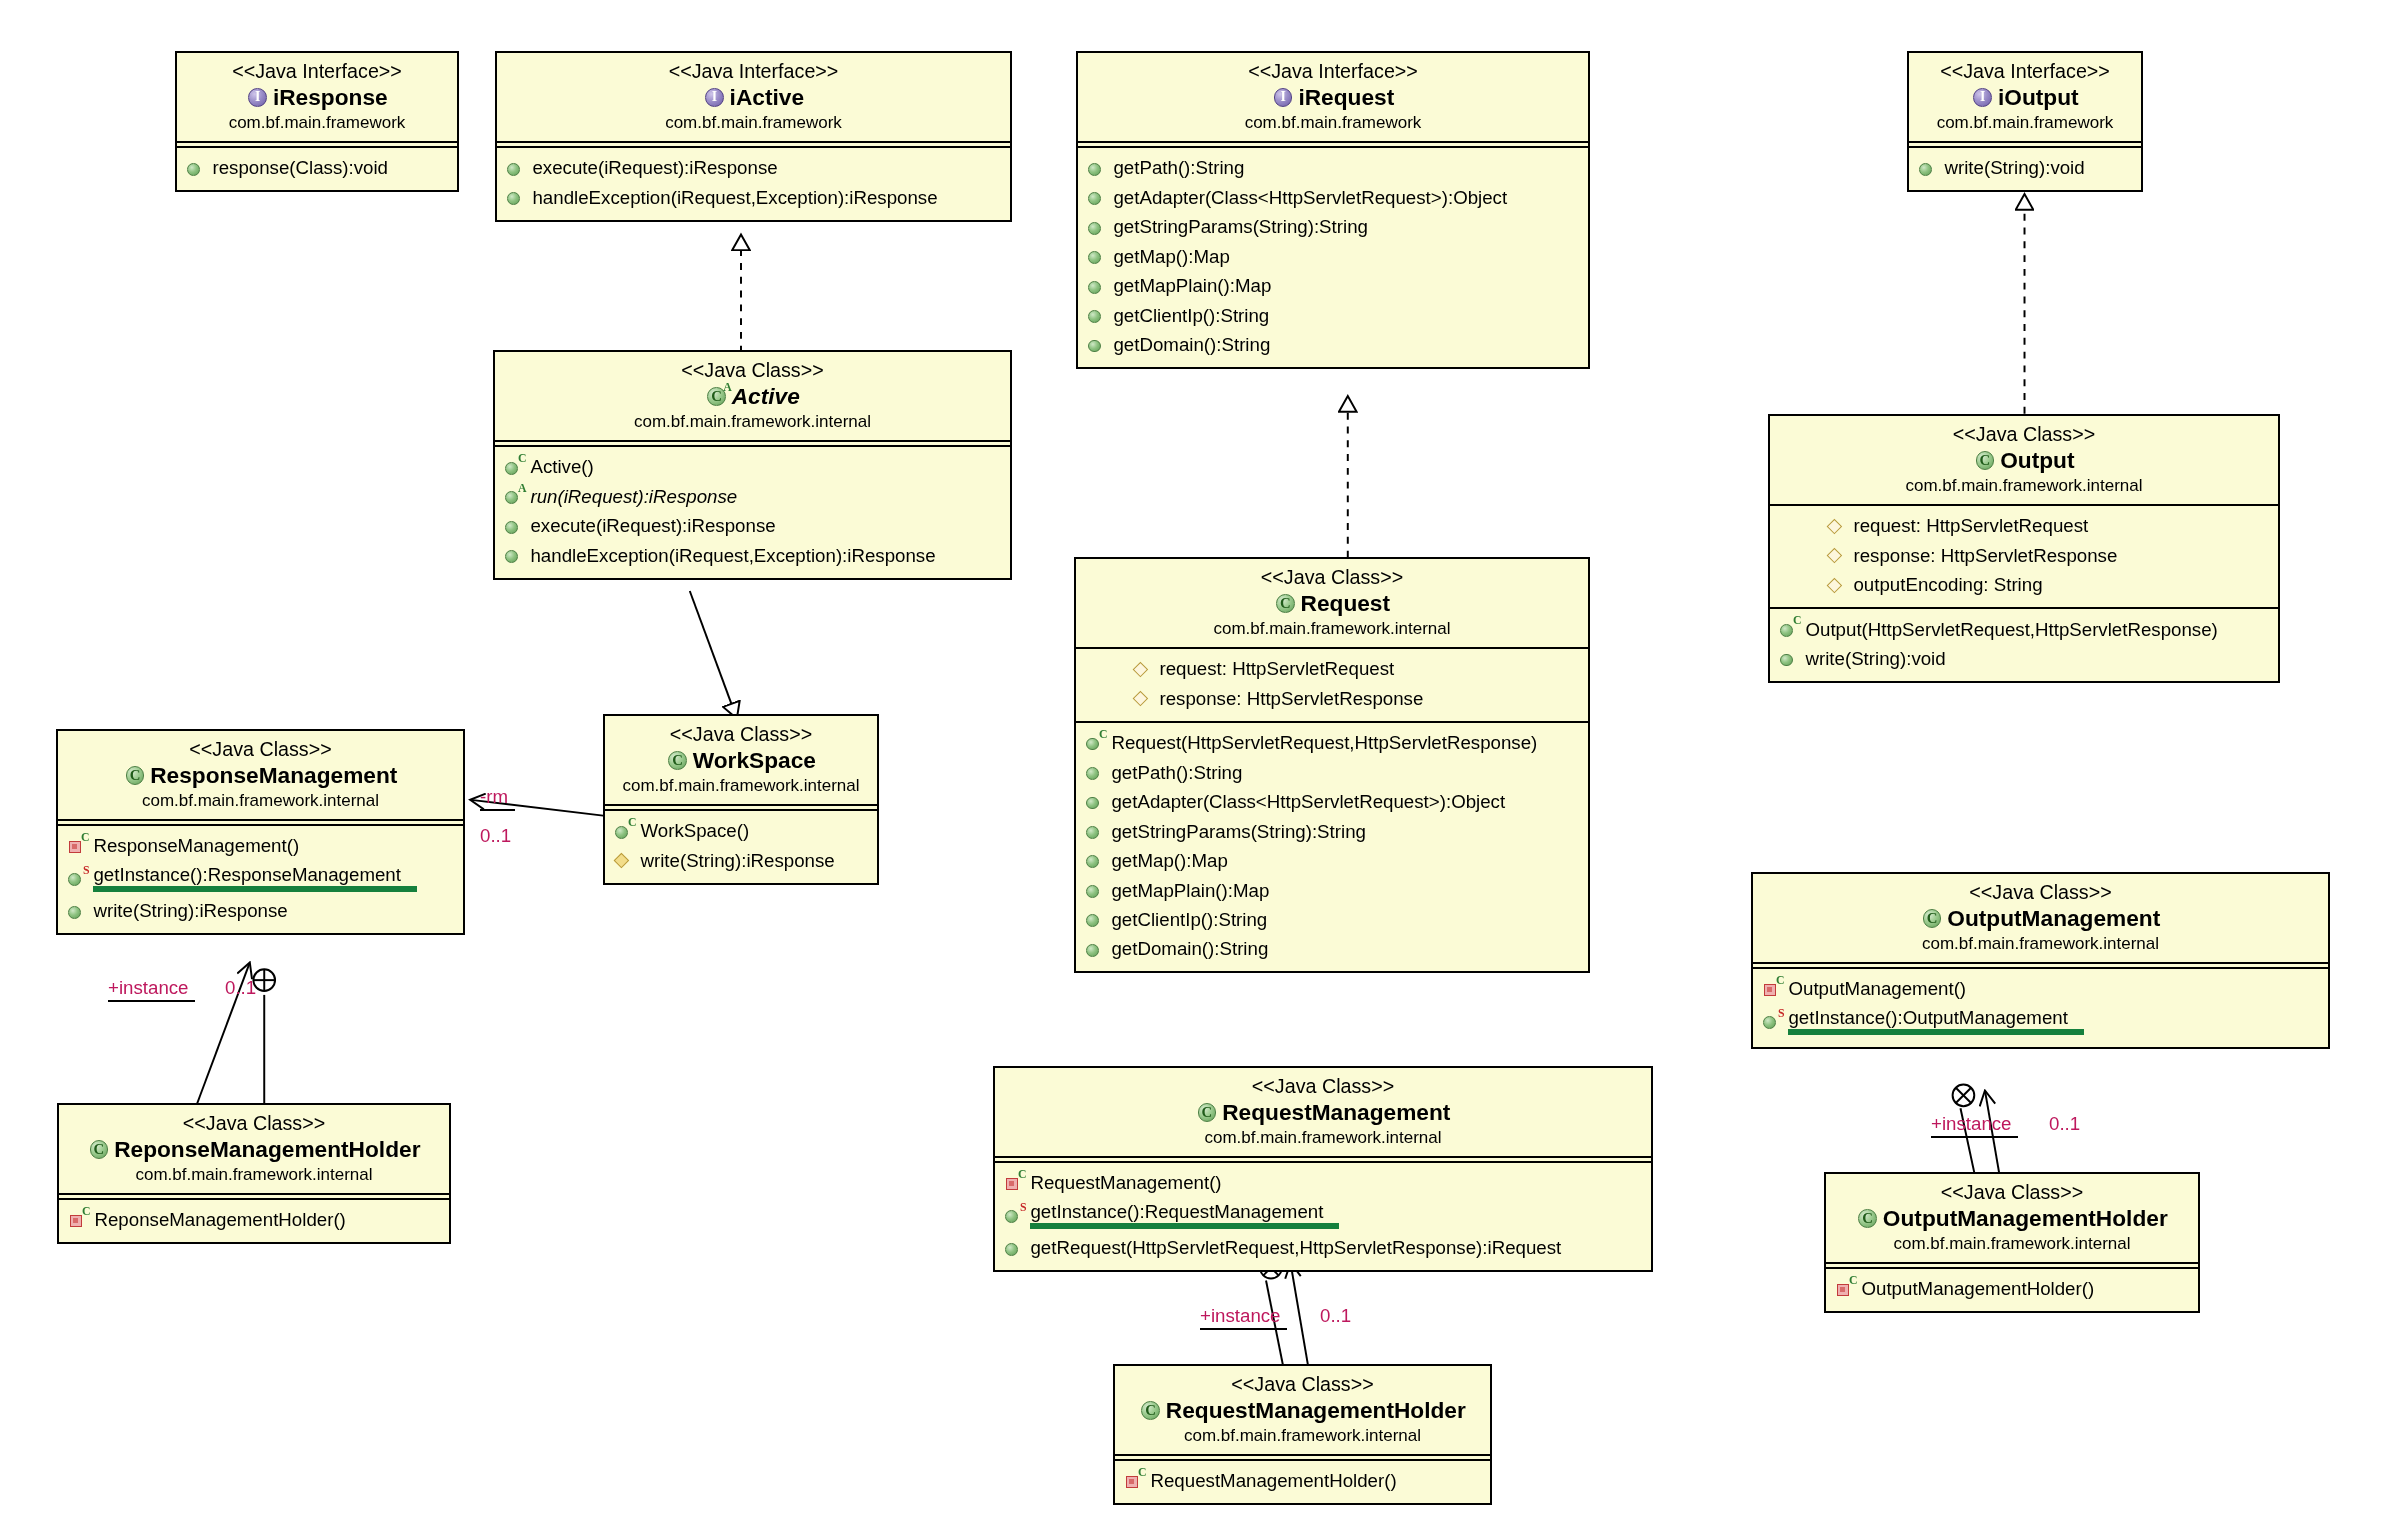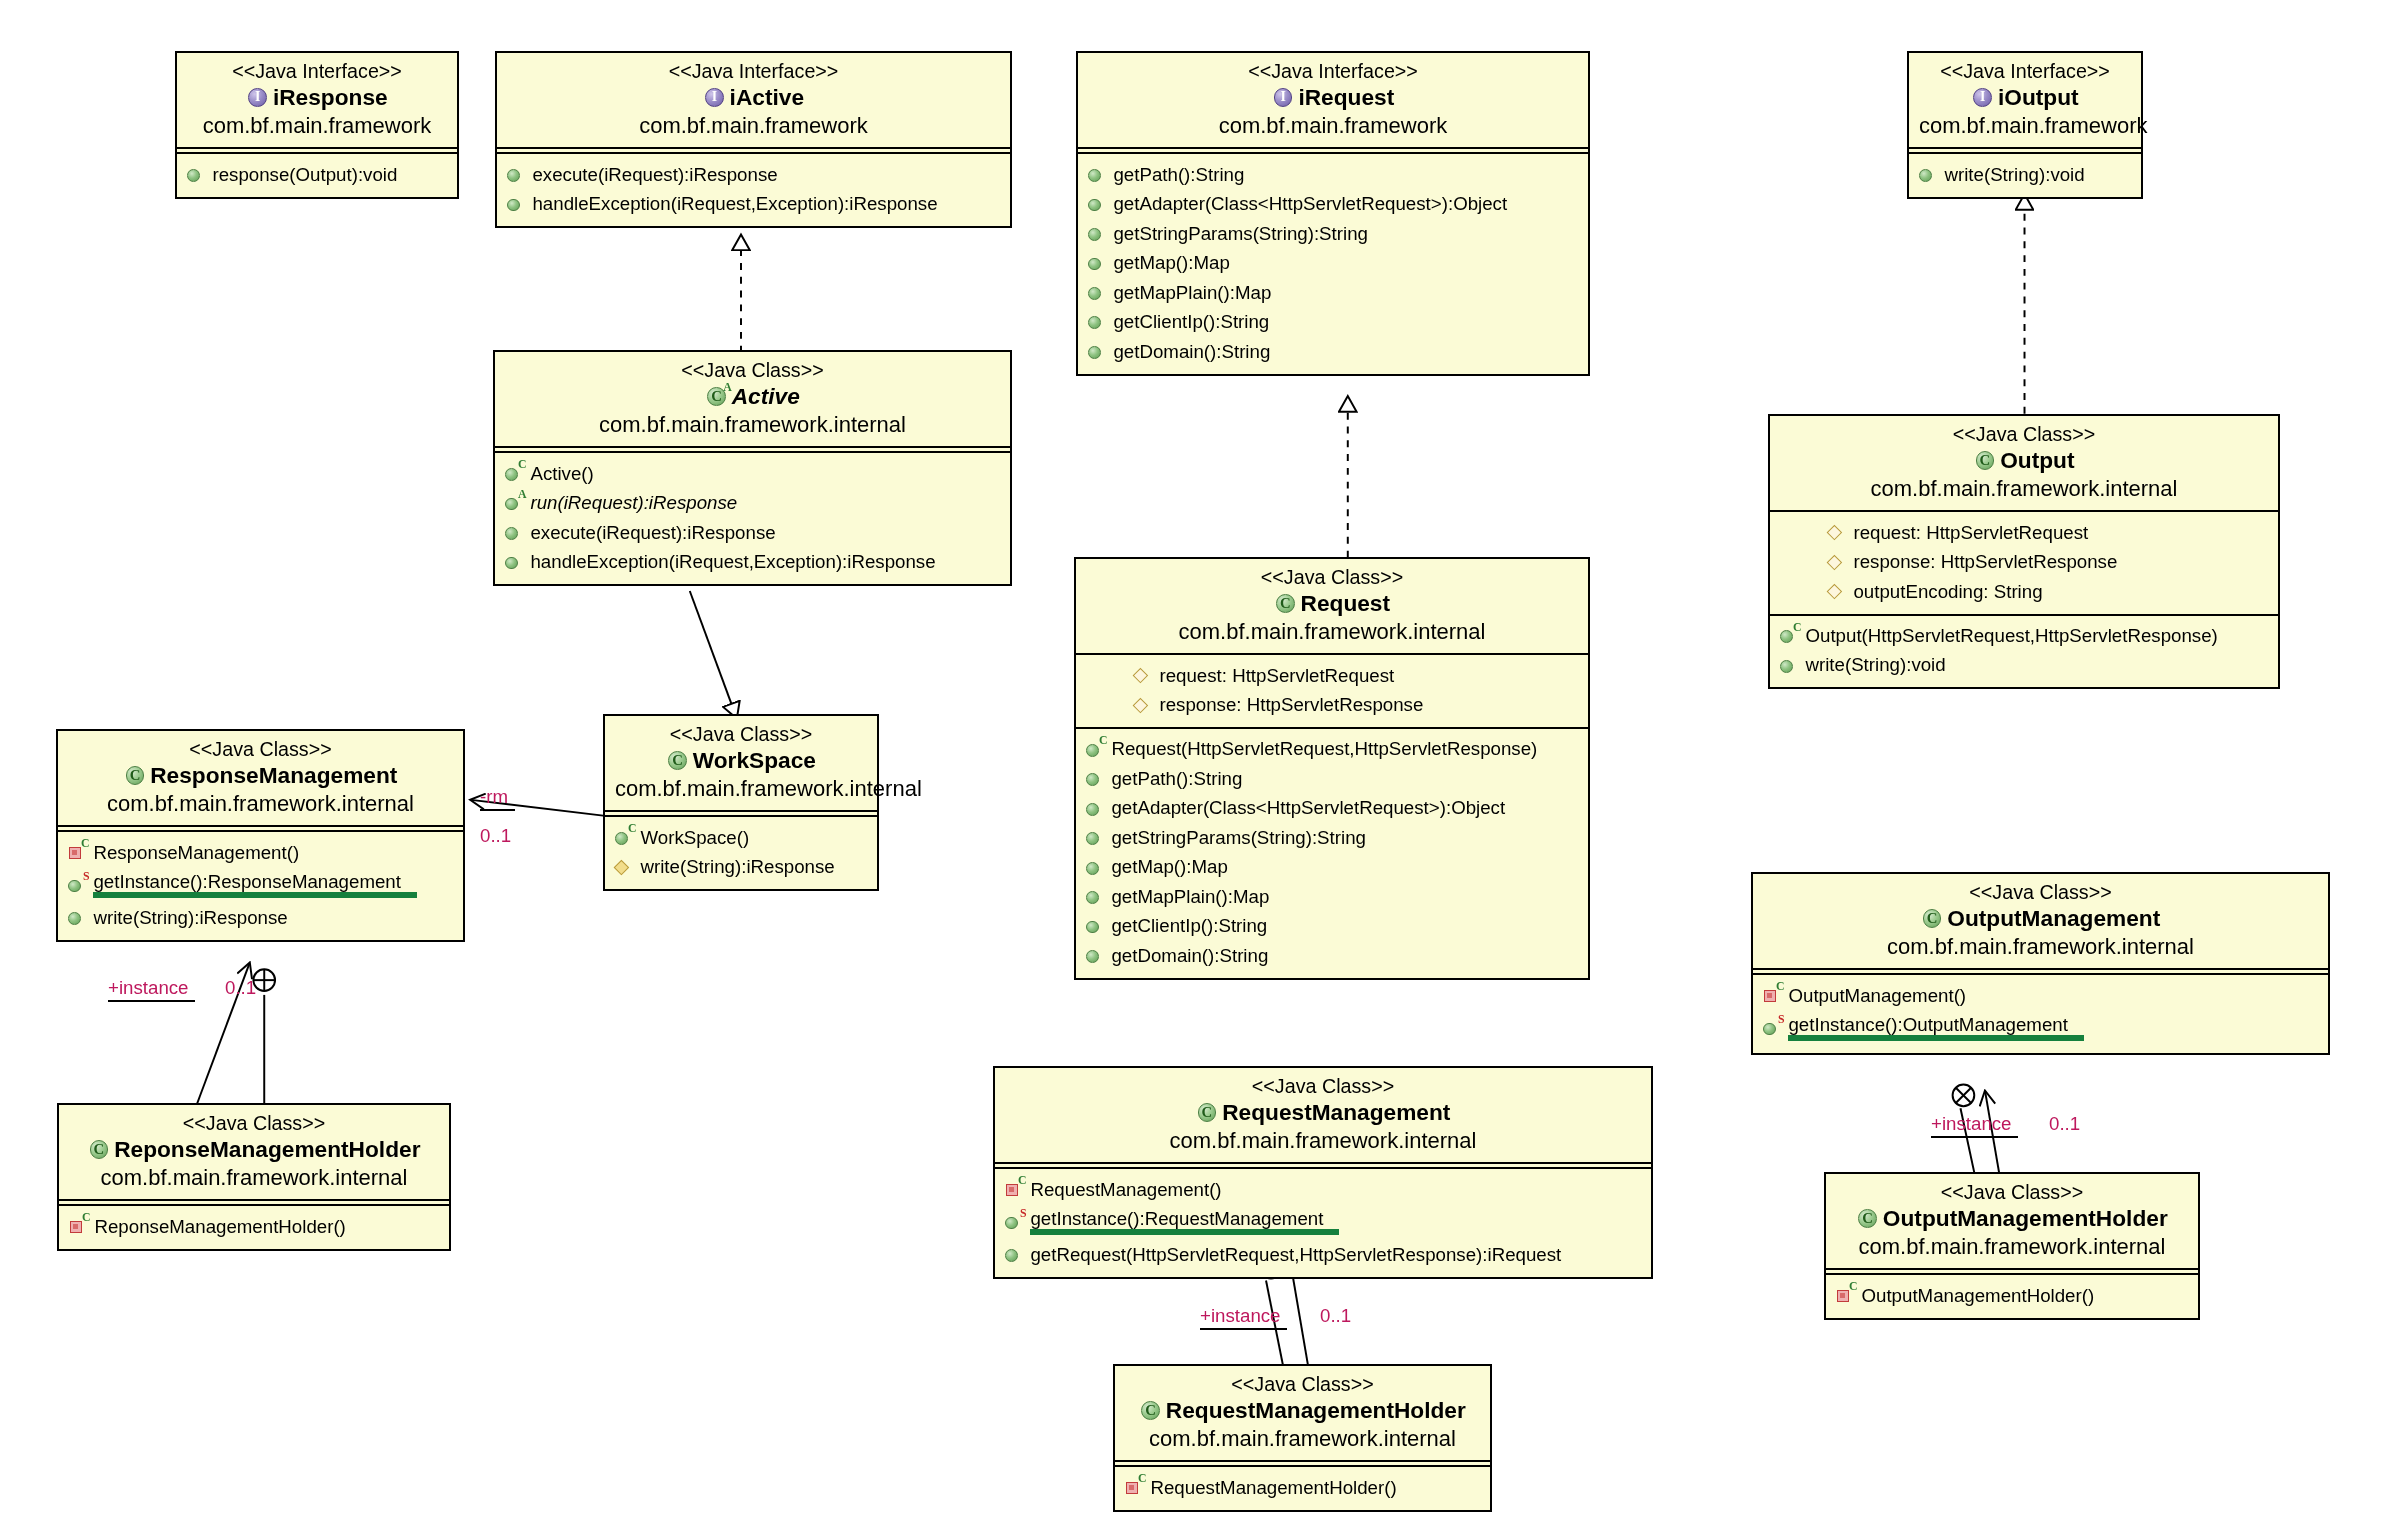--- a/index.html
+++ b/index.html
@@ -55,21 +55,21 @@
     font-weight: bold;
     line-height: 1.3;
     white-space: nowrap;
     display: flex;
     align-items: center;
     justify-content: center;
     gap: 3px;
   }
   .cname.abstract .txt { font-style: italic; }
   .pkg {
-    font-size: 22px;
+    font-size: 17px;
     line-height: 1.25;
     white-space: nowrap;
   }
 
   .compart {
     padding: 5.9px 0 6.9px 0;
     border-top: 2px solid #000;
     box-sizing: border-box;
   }
   .compart.first { border-top: none; padding-left: 48px; }
@@ -285,21 +285,21 @@
         <span class="txt">iResponse</span>
       </div>
       <div class="pkg">com.bf.main.framework</div>
     </div>
     <div class="sep-gap"></div>
     <div class="compart">
       <div class="member">
         <span class="ico">
             <span class="gsphere"></span>
           </span>
-        <span class="mtxt">response(Output):void</span>
+        <span class="mtxt">response(Class):void</span>
       </div>
     </div>
   </div>
 
   <div class="uml" style="left:495px; top:51px; width:517px;">
     <div class="hdr">
       <div class="stereo">&lt;&lt;Java Interface&gt;&gt;</div>
       <div class="cname">
         <span class="nico">
             <span class="iface-ico">I</span>

